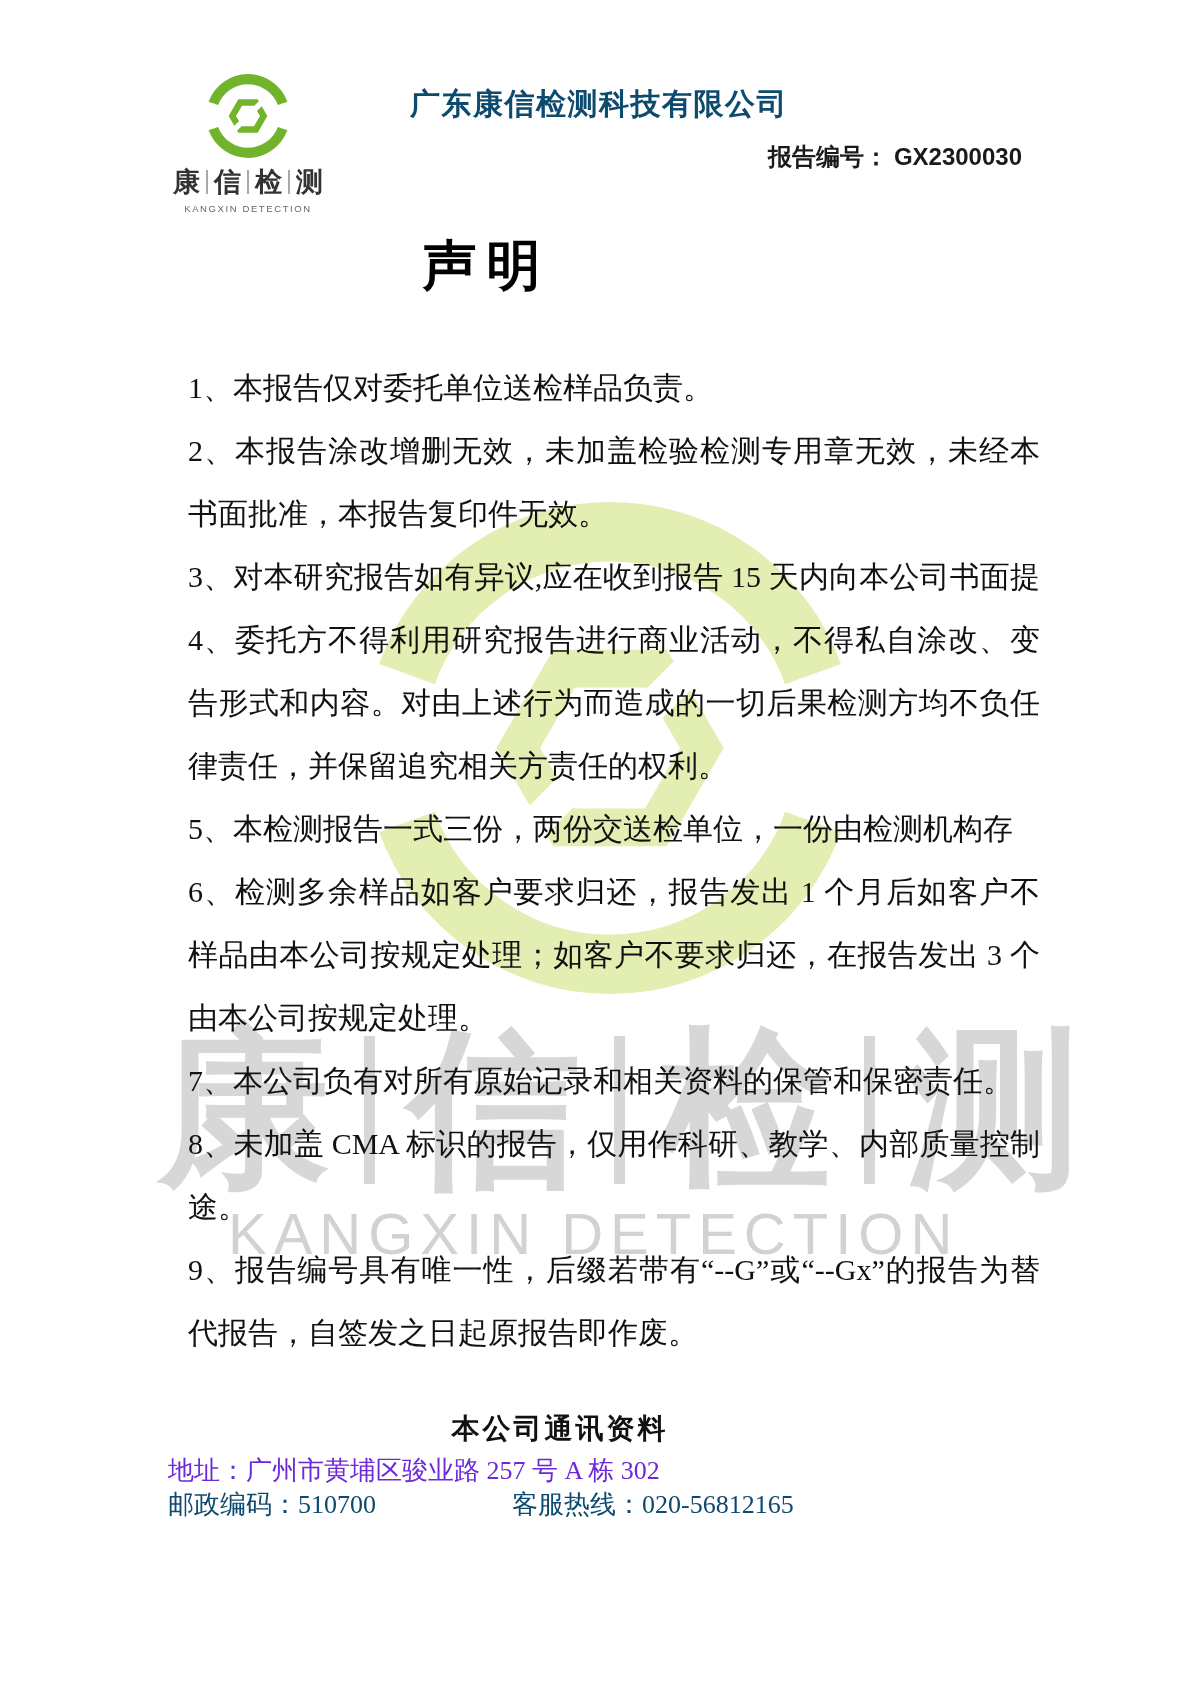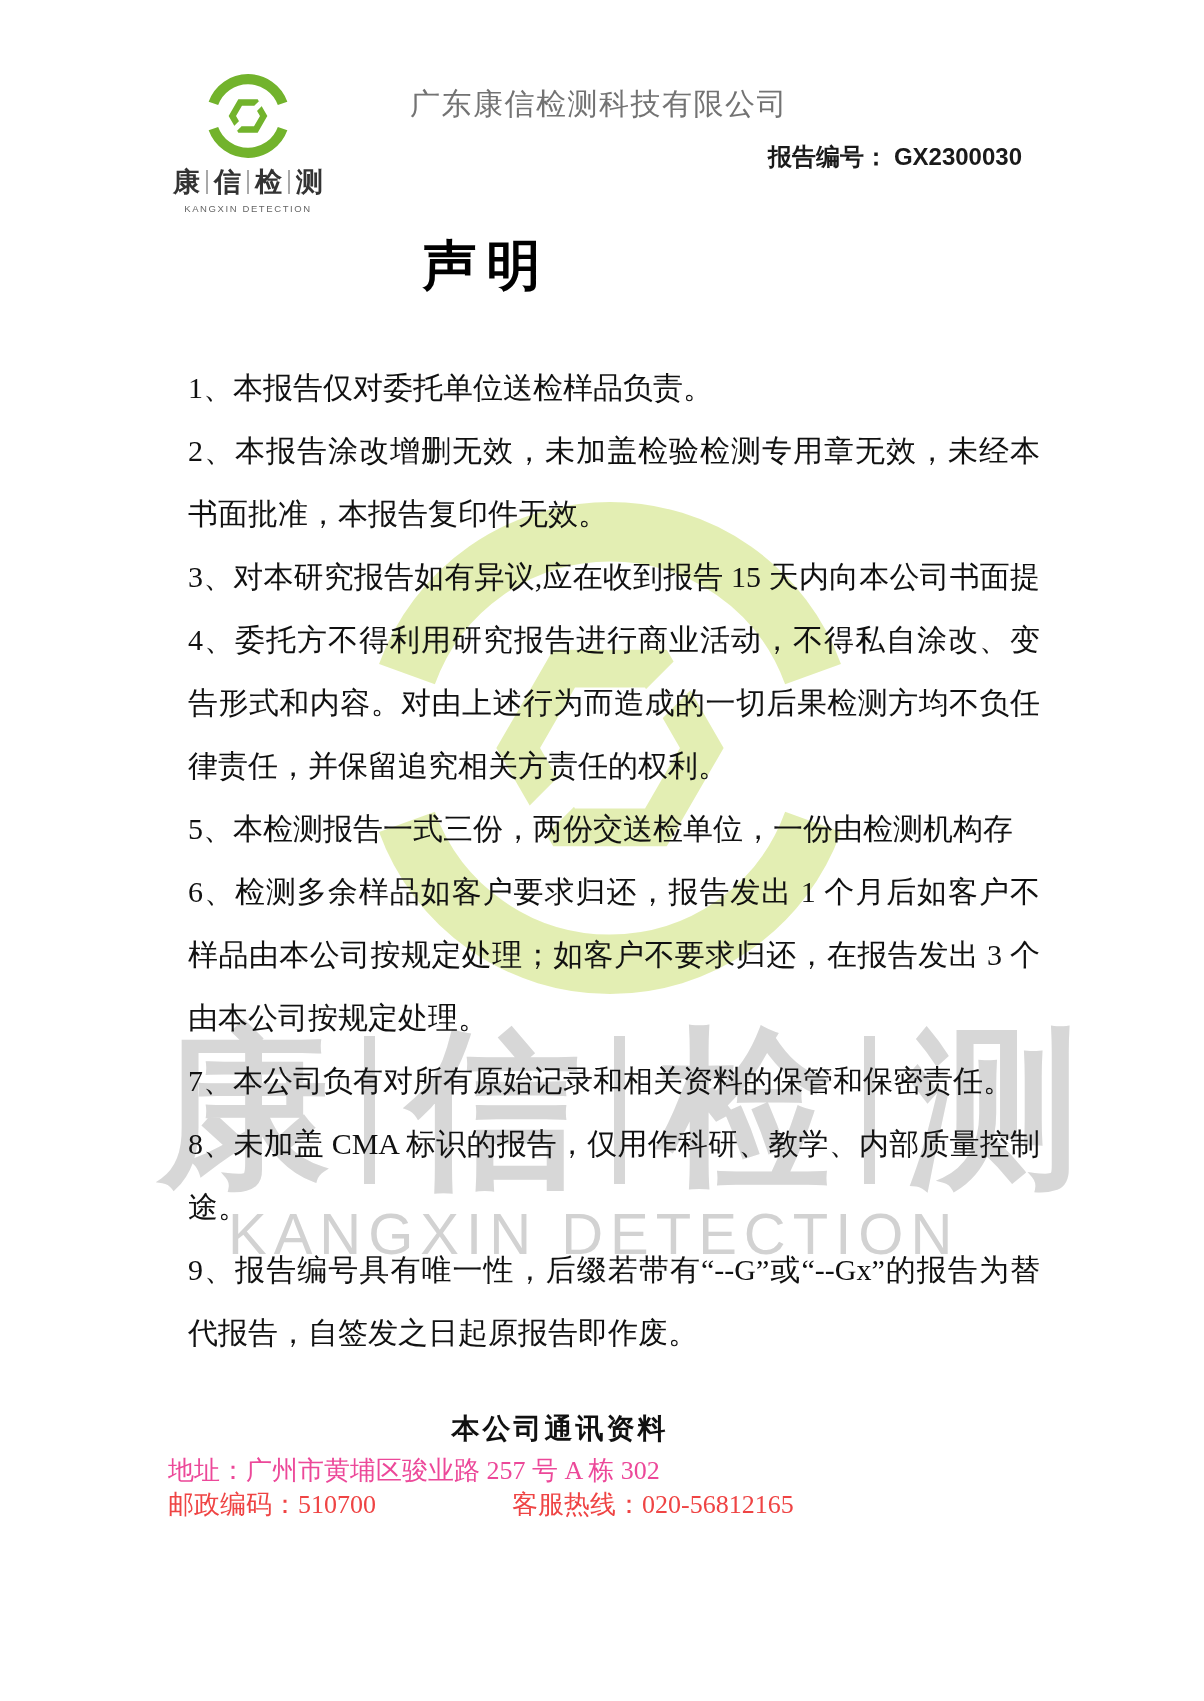--- a/index.html
+++ b/index.html
@@ -23,35 +23,35 @@
   }
   
   .logo{position:absolute;left:158px;top:70px;width:180px;text-align:center;z-index:2;}
   .logo svg{display:block;margin:0 auto;}
   .logo-cn{display:flex;align-items:center;justify-content:center;gap:6px;margin-top:2px;
     font-size:27px;font-weight:700;color:#333;}
   .logo-cn .lsep{width:2px;height:24px;background:#a9a9a9;}
   .logo-en{margin-top:3px;font-family:"Liberation Sans","DejaVu Sans",sans-serif;
     font-size:9.5px;letter-spacing:1.6px;color:#666;}
   .company-name{position:absolute;left:410px;top:84px;z-index:2;
-    font-size:30px;font-weight:400;letter-spacing:1.5px;color:#737373;}
+    font-size:30px;font-weight:700;letter-spacing:1.5px;color:#0c4a6e;}
   .report-no{position:absolute;right:182px;top:141px;z-index:2;font-size:24px;font-weight:700;white-space:nowrap;}
   .report-no .rn-val{font-family:"Liberation Sans","DejaVu Sans",sans-serif;font-weight:700;margin-left:6px;}
   
   .doc-title{position:absolute;left:0;top:230px;width:973px;z-index:2;margin:0;
     text-align:center;font-size:54px;font-weight:700;letter-spacing:10px;color:#000;}
   
   .bodytext{position:absolute;left:168px;top:356px;width:872px;z-index:2;font-size:30px;color:#111;}
   .bl{height:63px;line-height:63px;overflow:hidden;margin-left:20px;}
   .bl.j{text-align:justify;text-align-last:justify;}
   
   .foot-title{position:absolute;left:0;top:1410px;width:1120px;z-index:2;
     text-align:center;font-size:28px;font-weight:600;letter-spacing:3px;color:#111;}
-  .foot-addr{position:absolute;left:168px;top:1456px;z-index:2;font-size:26px;line-height:30px;color:#ec4899;}
-  .foot-row{position:absolute;left:168px;top:1490px;width:872px;height:32px;z-index:2;font-size:26px;line-height:30px;color:#ef4444;}
+  .foot-addr{position:absolute;left:168px;top:1456px;z-index:2;font-size:26px;line-height:30px;color:#6d28d9;}
+  .foot-row{position:absolute;left:168px;top:1490px;width:872px;height:32px;z-index:2;font-size:26px;line-height:30px;color:#0c4a6e;}
   .foot-row .postcode{position:absolute;left:0;top:0;}
   .foot-row .hotline{position:absolute;left:344px;top:0;}
 </style>
 </head>
 <body>
 
 <svg width="0" height="0" style="position:absolute">
   <defs>
     <g id="kxlogo">
       <path d="M12.4 36.3 A40 40 0 0 1 87.6 36.3" fill="none" stroke="currentColor" stroke-width="11"></path>

